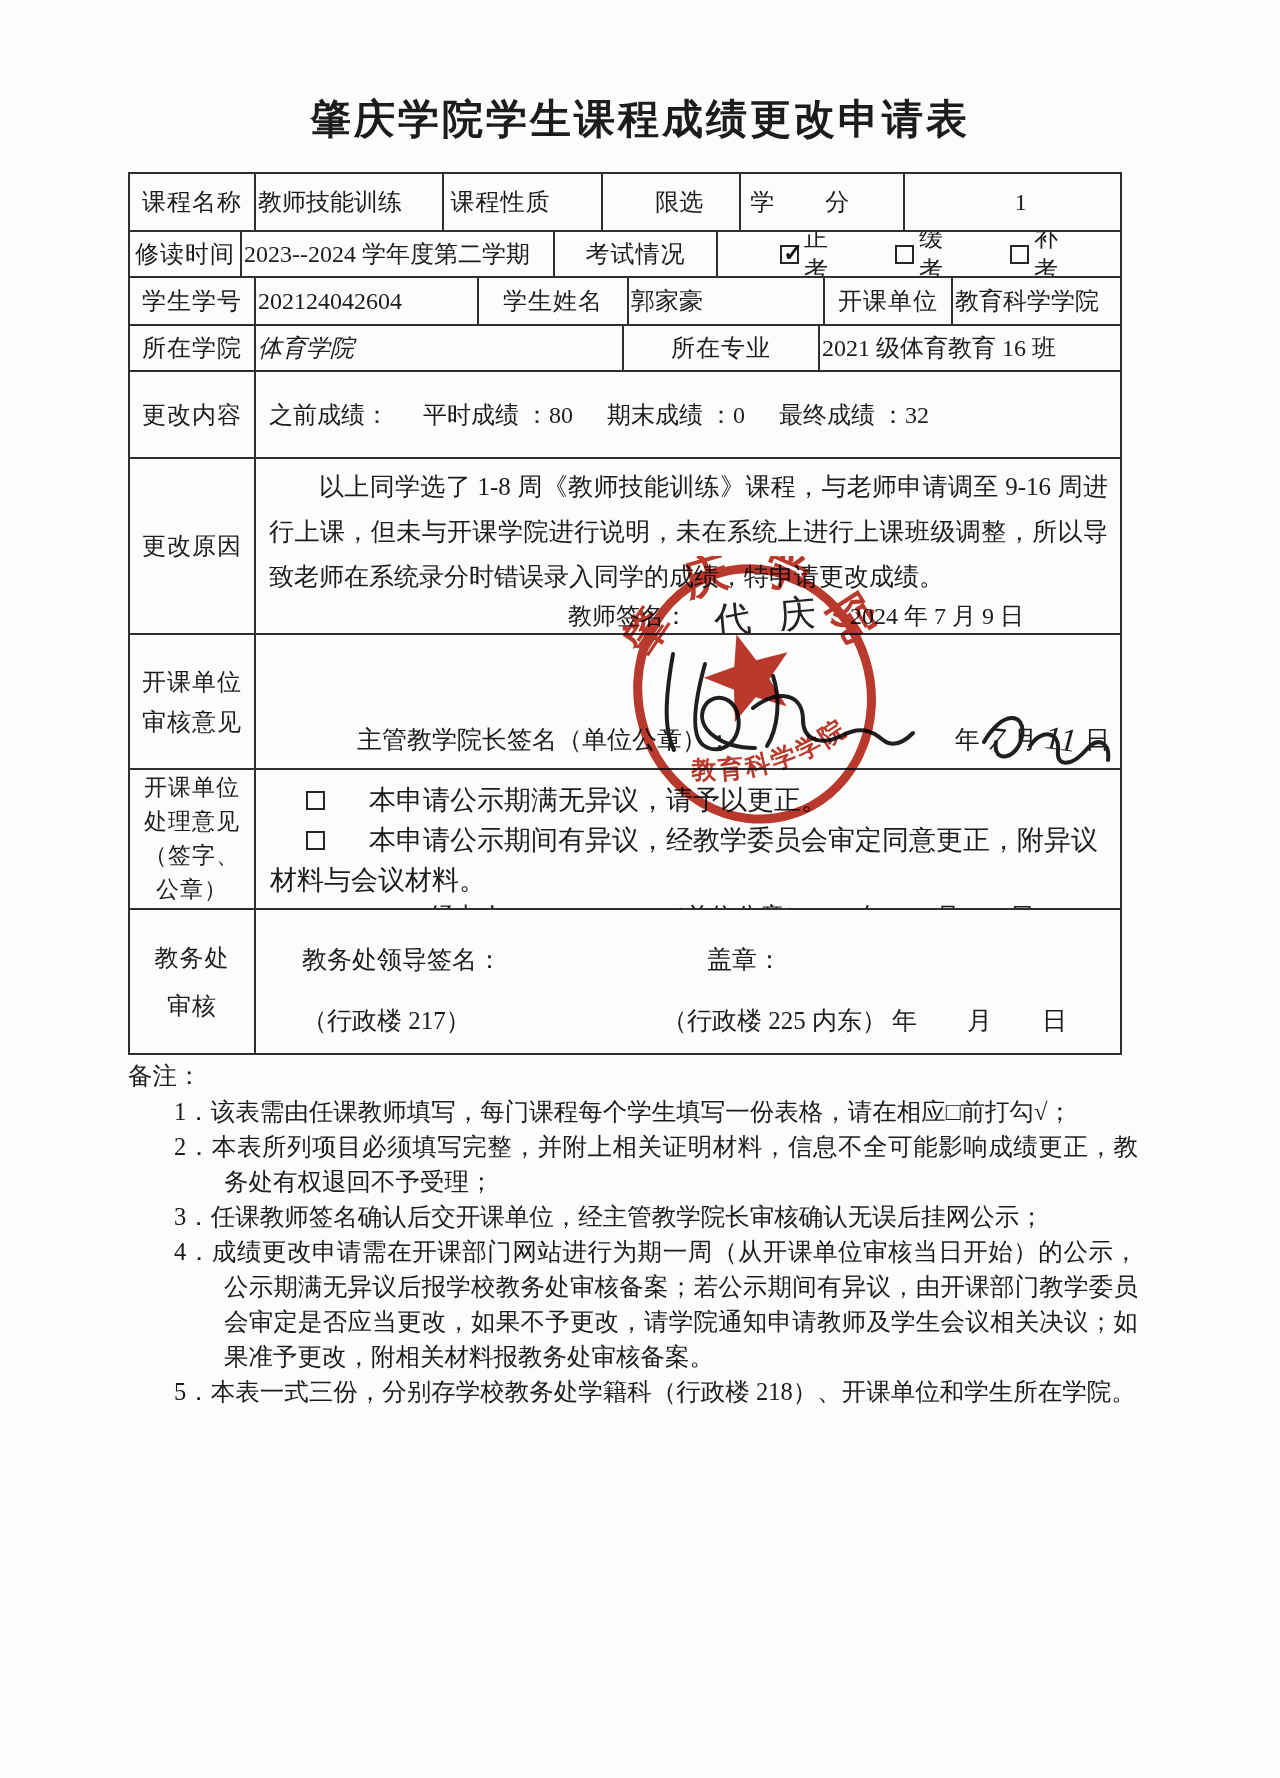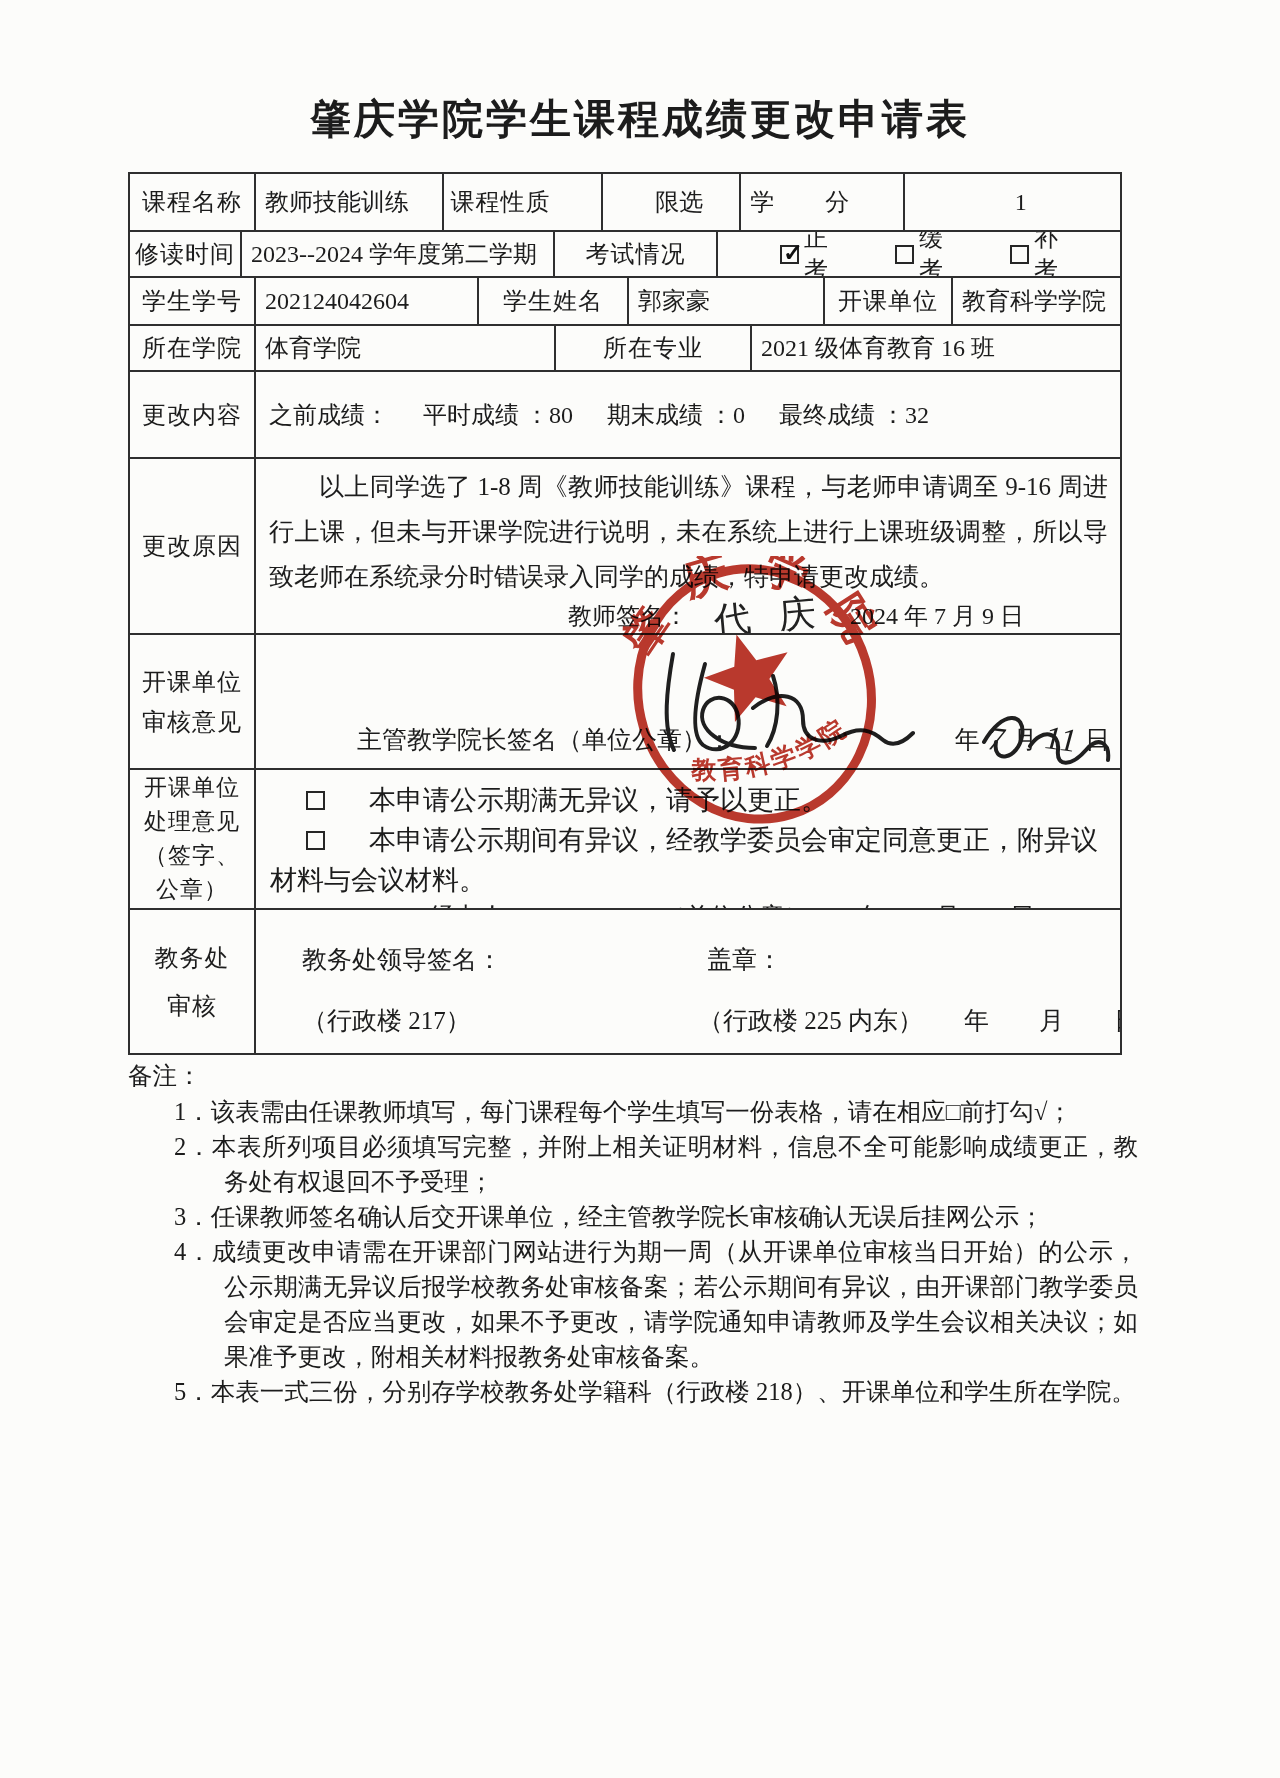--- a/index.html
+++ b/index.html
@@ -19,21 +19,21 @@
 
   .form { position:absolute; left:128px; top:172px; width:994px; border:2px solid #2f2f2f; background:transparent; }
   .frow { display:flex; border-top:2px solid #2f2f2f; }
   .frow.first { border-top:none; }
   .cell {
     border-left:2px solid #2f2f2f; display:flex; align-items:center;
     font-size:24px; overflow:hidden;
   }
   .cell.cfirst { border-left:none; }
   .lbl { justify-content:center; text-align:center; letter-spacing:1px; flex:none; }
-  .val { padding-left:9px; flex:none; }
+  .val { padding-left:2px; flex:none; }
   .val-c { justify-content:center; padding-left:16px;margin-left:44px; }
   .lblcol { flex-direction:column; justify-content:center; }
 
   .cbgroup { display:flex; align-items:center; gap:5px; margin-right:19px;padding-left:48px; }
   .cbx { width:19px; height:19px; border:2px solid #262626; display:inline-block; position:relative; flex:none; background:transparent; }
   .cbx.checked::after { content:"✓"; position:absolute; left:1px; top:-8px; font-size:24px; font-weight:bold; color:#101010; }
 
   .score-cell { flex-direction:column; align-items:flex-start; justify-content:space-evenly; padding-left:13px; }
   .score-line { display:flex; gap:34px; align-items:flex-end; white-space:nowrap; }
 
@@ -53,21 +53,21 @@
   .decision-cell { flex-direction:column; align-items:stretch; justify-content:space-between; padding:10px 14px 8px 14px; }
   .opt { font-size:27px; line-height:40px; display:block; }
   .opt .cbx { vertical-align:-1px; margin:0 44px 0 36px; }
   .handler-line { display:flex; font-size:25px; align-items:center; padding-left:160px; margin-bottom:2px; white-space:nowrap; }
   .handler-line .hl-seal { margin-left:130px; }
   .handler-line .hl-date { margin-left:50px; }
 
   .dean-cell { flex-direction:column; align-items:stretch; justify-content:flex-end; padding:0 0 16px 0; }
   .dean-line1 { display:flex; font-size:25px; padding-left:46px; margin-bottom:28px; }
   .dean-line1 .dl-sign { flex:none; width:405px; }
-  .dean-line2 { display:flex; font-size:25px; padding-left:46px; align-items:flex-end; white-space:nowrap;gap:36px; }
+  .dean-line2 { display:flex; font-size:25px; padding-left:46px; align-items:flex-end; white-space:nowrap; }
   .dean-line2 .dl-loc1 { flex:none; width:360px; }
   .dean-line2 .dl-loc2 { flex:none; width:230px; }
 
   .notes { position:absolute; left:128px; top:1058px; width:1010px; font-size:24.5px; line-height:35px; }
   .notes-items { padding-left:46px; margin-top:1px; }
   .note-item { padding-left:50px; text-indent:-50px; text-align:justify; }
 
   .sig-svg { position:absolute; pointer-events:none; }
   .ink { stroke:#1f1f1f; stroke-width:4; fill:none; stroke-linecap:round; stroke-linejoin:round; }
 
@@ -122,21 +122,21 @@
       <div class="cell cfirst lbl" style="width:124px;">学生学号</div>
       <div class="cell val" style="width:223px;">202124042604</div>
       <div class="cell lbl" style="width:150px;">学生姓名</div>
       <div class="cell val" style="width:196px;">郭家豪</div>
       <div class="cell lbl" style="width:128px;">开课单位</div>
       <div class="cell val" style="width:173px;">教育科学学院</div>
     </div>
 
     <div class="frow" style="height:46px;">
       <div class="cell cfirst lbl" style="width:124px;">所在学院</div>
-      <div class="cell val" style="width:300px;">体育学院</div>
+      <div class="cell val" style="width:368px;font-style:italic;">体育学院</div>
       <div class="cell lbl" style="width:196px;">所在专业</div>
       <div class="cell val" style="width:306px;">2021 级体育教育 16 班</div>
     </div>
 
     <div class="frow" style="height:87px;">
       <div class="cell cfirst lbl" style="width:124px;">更改内容</div>
       <div class="cell score-cell" style="width:870px;">
         <div class="score-line">
           <span>之前成绩：</span>
           <span><span>平时成绩 ：</span><span>80</span></span>

